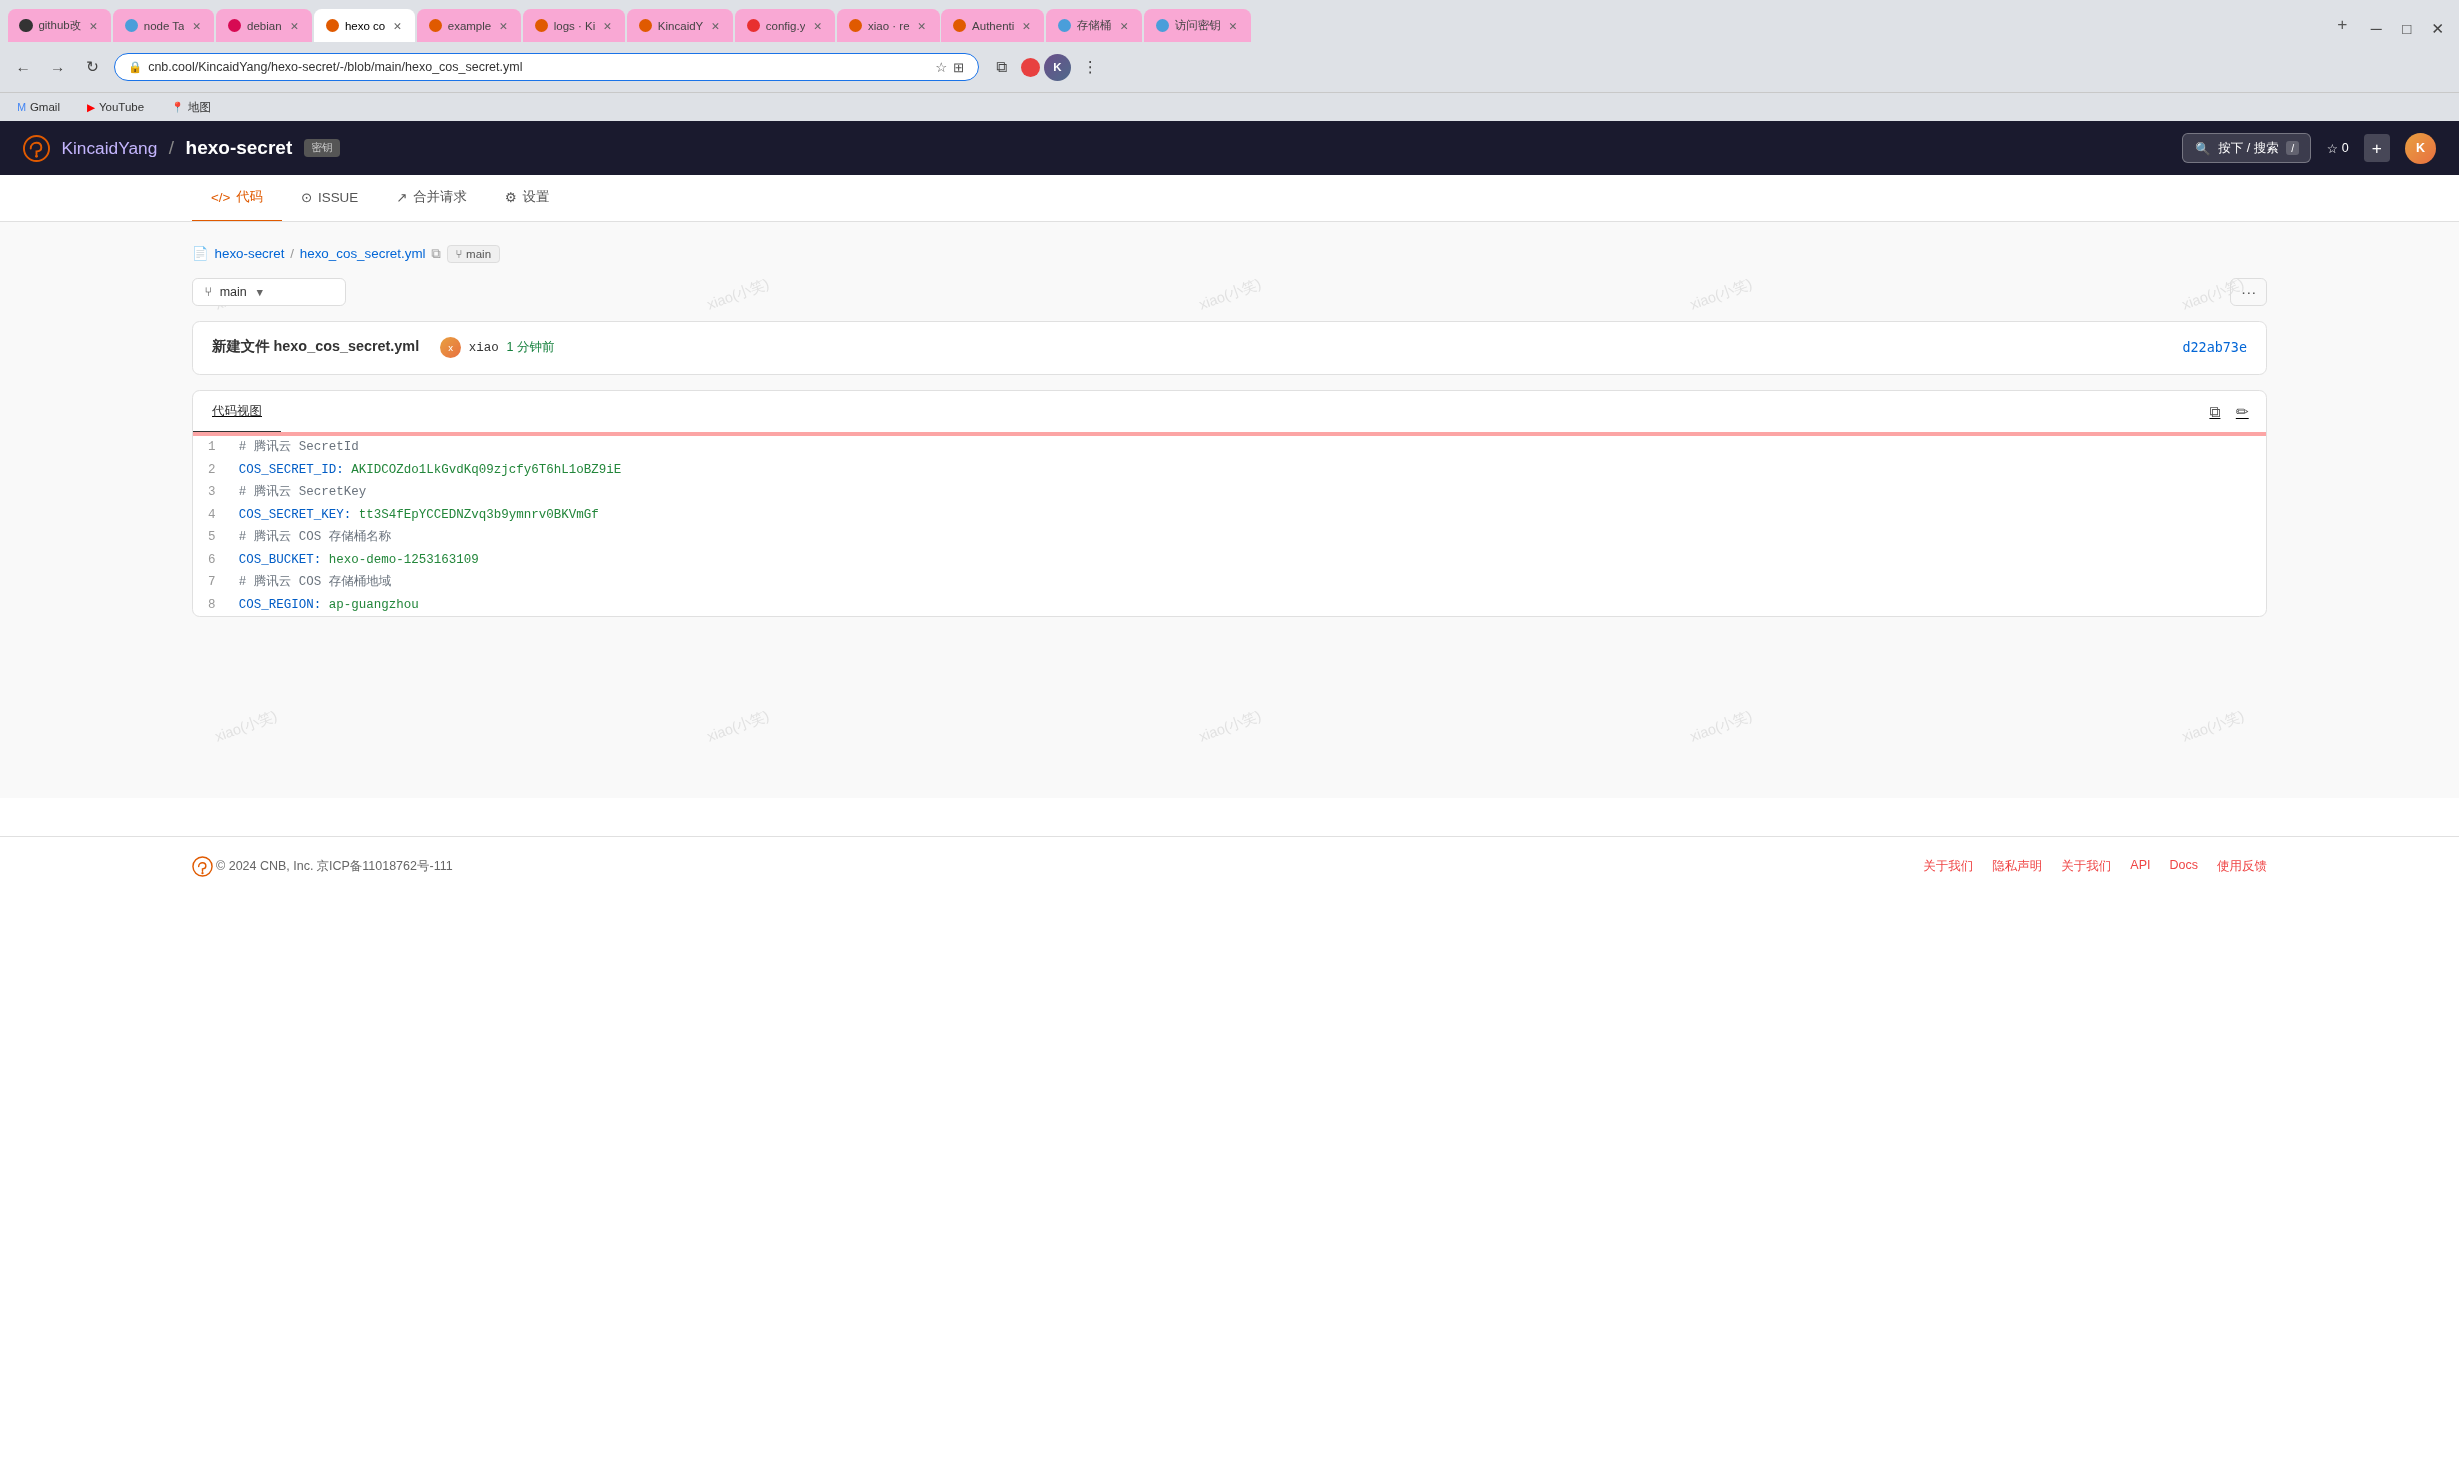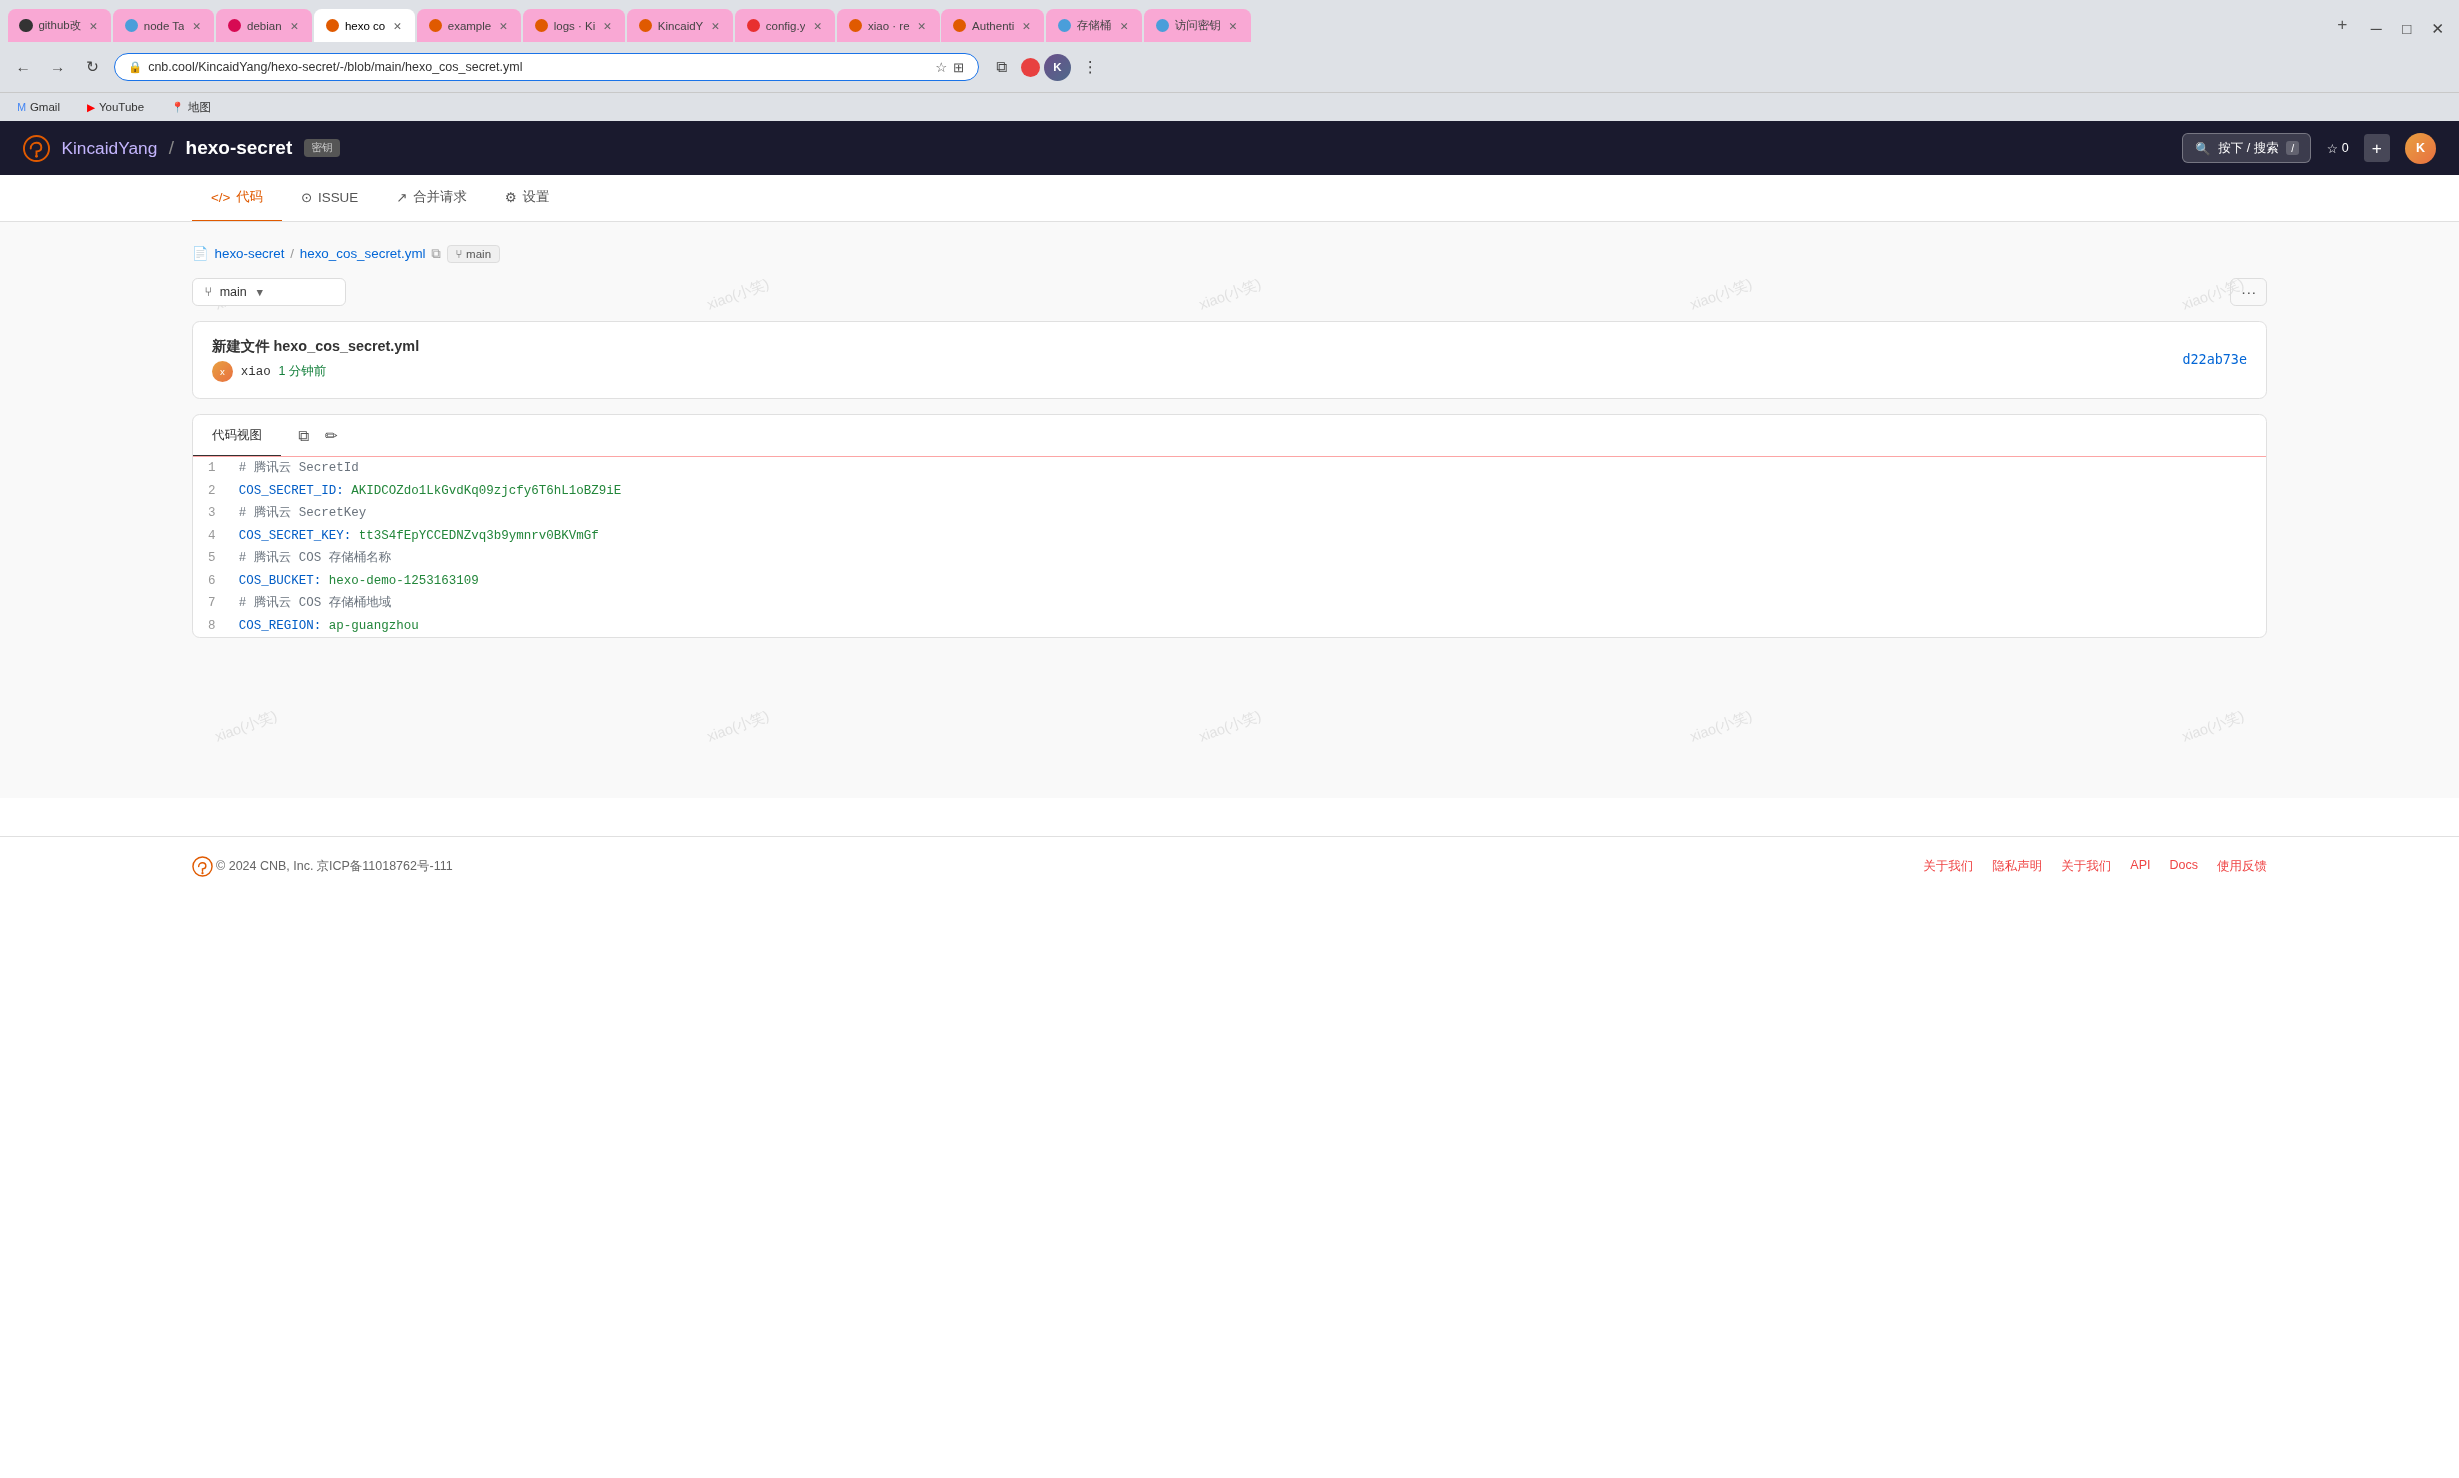--- a/index.html
+++ b/index.html
@@ -70,31 +70,31 @@
     .file-path-branch { background: #f0f0f0; border: 1px solid #ddd; border-radius: 3.8px; padding: 1.9px 7.7px; font-size: 11.5px; color: #555; display: flex; align-items: center; gap: 3.8px; }
 
     
     .branch-row { display: flex; align-items: center; justify-content: space-between; margin-bottom: 15.4px; }
     .branch-selector { background: #fff; border: 1px solid #ddd; border-radius: 5.8px; padding: 5.8px 11.5px; font-size: 12.5px; color: #333; cursor: pointer; display: flex; align-items: center; gap: 7.7px; min-width: 154px; }
     .branch-chevron { color: #666; font-size: 10.6px; }
     .branch-more { background: none; border: 1px solid #ddd; border-radius: 5.8px; padding: 3.8px 9.6px; cursor: pointer; font-size: 15.4px; color: #555; }
 
     
     .commit-card { background: #fff; border: 1px solid #e0e0e0; border-radius: 7.7px; padding: 15.4px 19px; margin-bottom: 15.4px; display: flex; align-items: center; justify-content: space-between; }
-    .commit-info { display: flex; flex-direction: column; gap: 5px; }
+    .commit-info { display: flex; flex-direction: row; gap: 21px; }
     .commit-message { font-size: 14.4px; font-weight: 600; color: #333; }
     .commit-meta { display: flex; align-items: center; gap: 7.7px; font-size: 12.5px; color: #666; }
     .commit-avatar { width: 21px; height: 21px; border-radius: 50%; }
     .commit-author { color: #333; font-family: Liberation Mono, monospace; }
     .commit-time { color: #15803d; }
     .commit-hash { font-family: monospace; font-size: 13.4px; color: #0366d6; font-weight: 400; }
 
     
     .code-card { background: #fff; border: 1px solid #e0e0e0; border-radius: 7.7px; overflow: hidden; }
-    .code-card-header { display: flex; align-items: center; justify-content: flex-start; padding: 0; border-bottom: 1px solid #fca5a5; }
+    .code-card-header { display: flex; align-items: center; justify-content: space-between; padding: 0; border-bottom: 4px solid #fca5a5; text-decoration: underline; }
     .code-view-tab { padding: 11.5px 19px; font-size: 12.5px; font-weight: 500; color: #333; border-bottom: 1.9px solid #333; cursor: pointer; }
     .code-actions { display: flex; gap: 3.8px; padding: 7.7px 11.5px; }
     .code-action-btn { background: none; border: none; cursor: pointer; padding: 3.8px 5.8px; border-radius: 3.8px; color: #555; font-size: 15.4px; }
 
     
     .code-body { padding: 0; }
     .code-line { display: flex; align-items: flex-start; font-family: 'Courier New', Courier, monospace; font-size: 12.5px; line-height: 1.8; }
     .line-num { width: 38px; text-align: right; padding-right: 15.4px; color: #999; user-select: none; flex-shrink: 0; padding-left: 7.7px; }
     .line-content { padding-left: 7.7px; white-space: pre; flex: 1; }
     .comment { color: #6a737d; }

